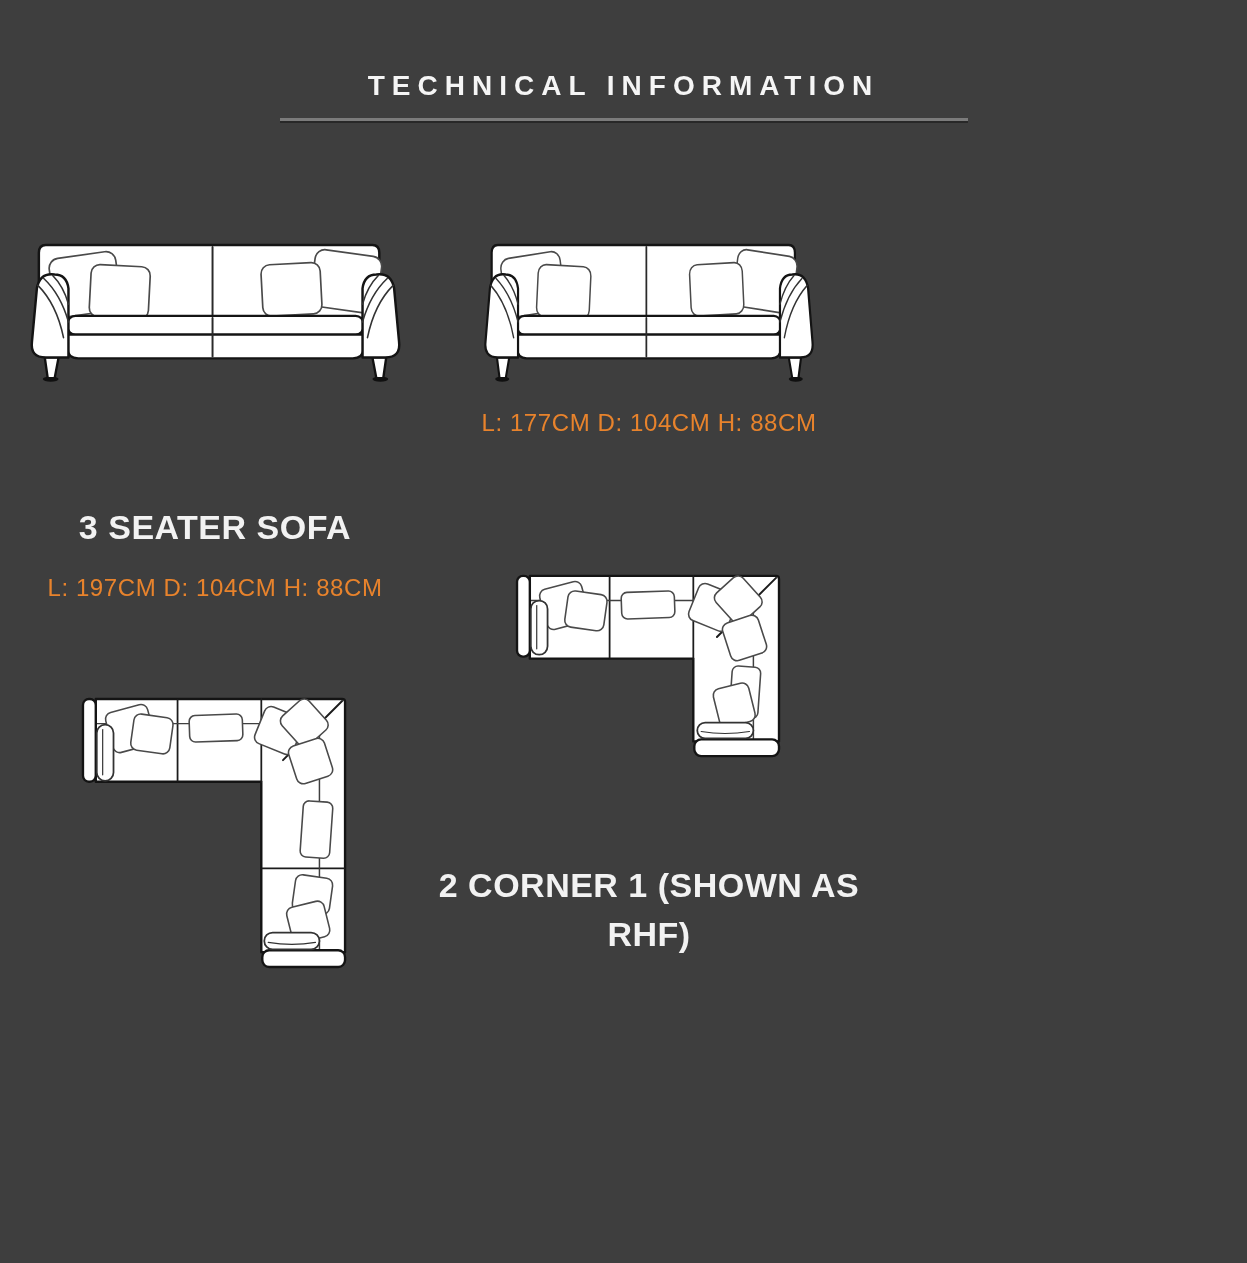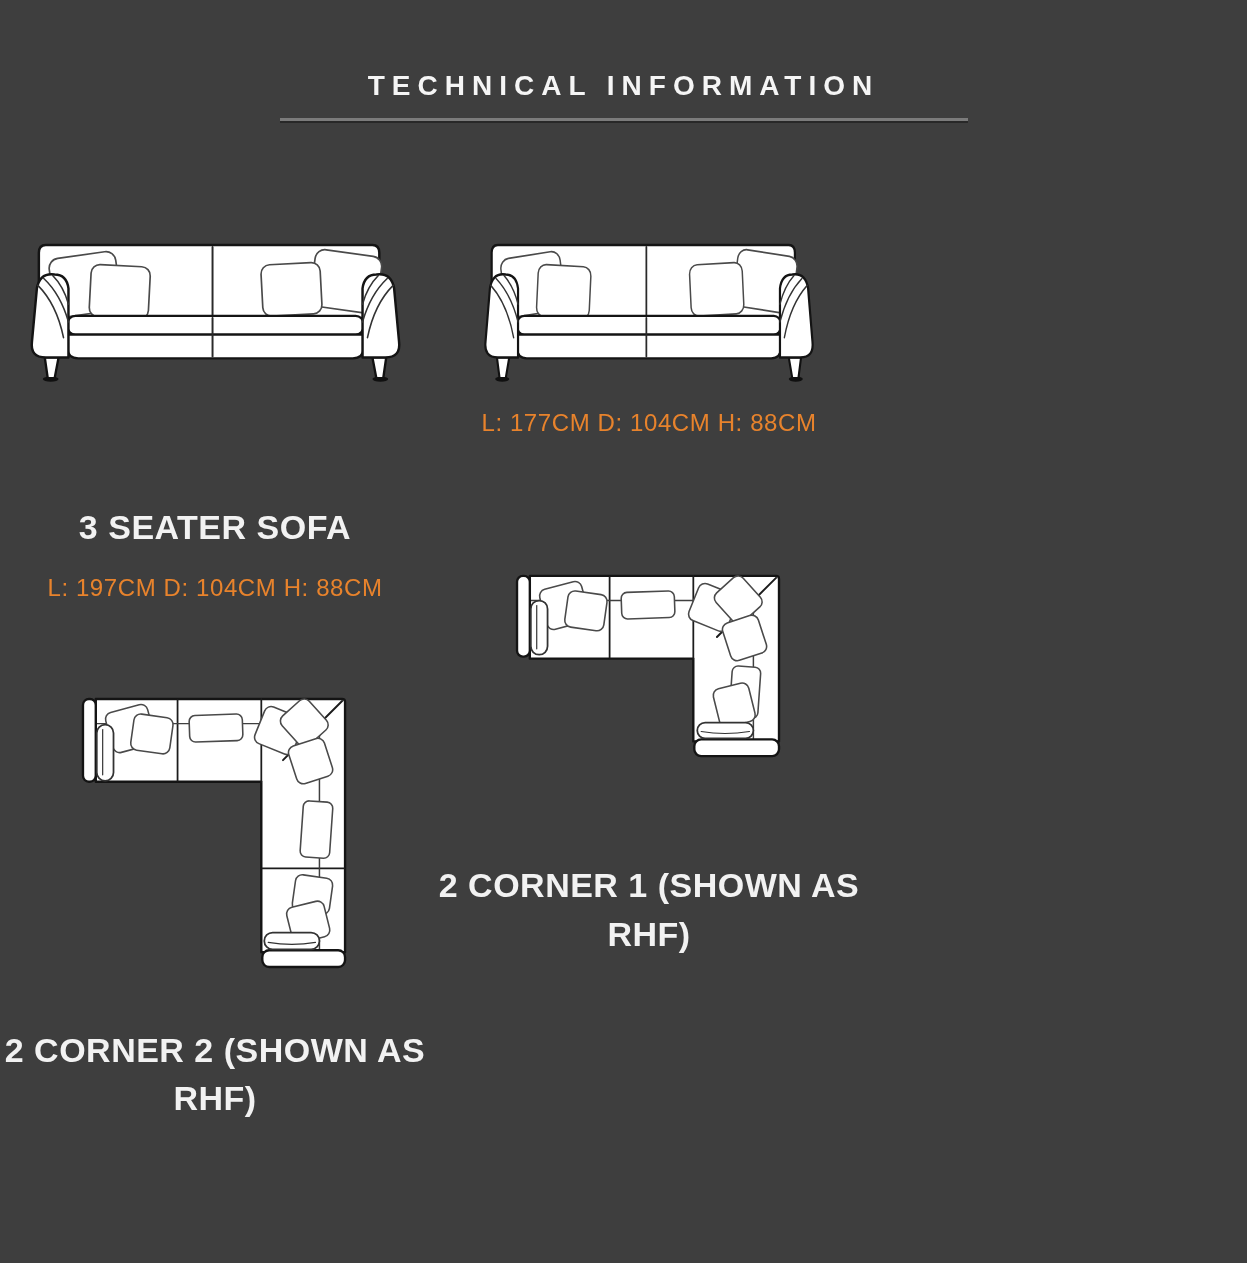--- a/index.html
+++ b/index.html
@@ -119,21 +119,20 @@
           </g>
 
           <g fill="#fff" stroke="#333" stroke-width="1.8">
             <rect x="16" y="31" width="17" height="57" rx="8.5"></rect>
             <path d="M22,36 V82" fill="none" stroke-width="1.2"></path>
             <rect x="186" y="242" width="56" height="17" rx="8.5"></rect>
             <path d="M190,252 Q214,256 238,252" fill="none" stroke-width="1.2"></path>
           </g>
         </svg>
       </div>
-      <div class="pname pname-bottom">2 CORNER 2 (SHOWN AS RHF)</div>
 
     </div>
 
     <div class="col">
 
       <div class="slot slot-front">
         <svg viewBox="0 0 380 150" width="334" height="148" preserveAspectRatio="none">
           <use href="#sofa-front-shape"></use>
         </svg>
       </div>

